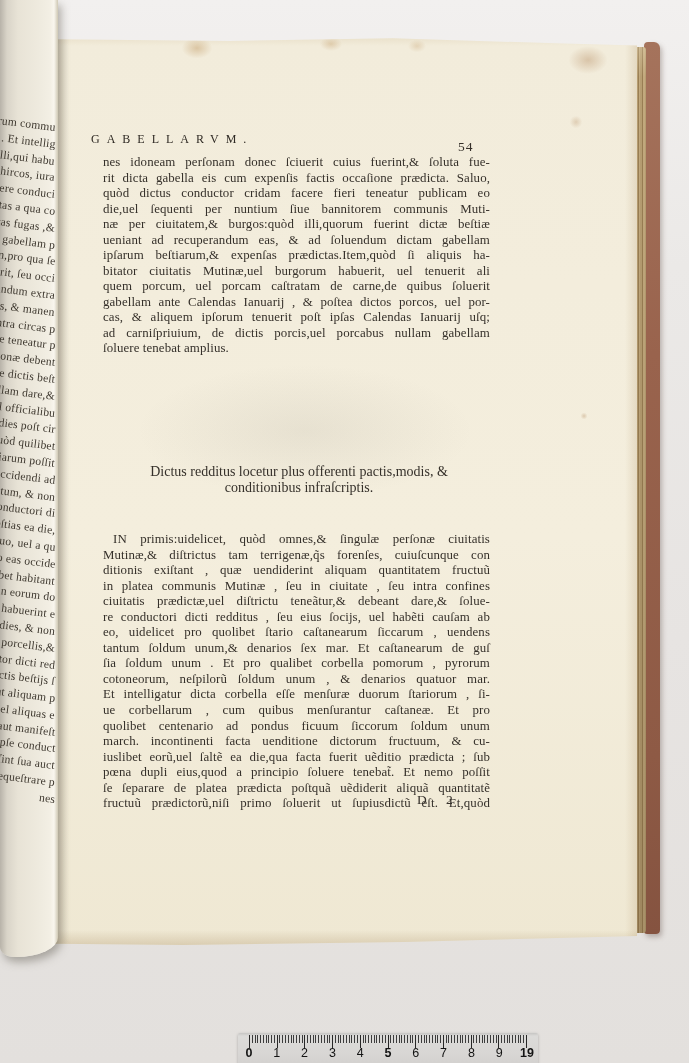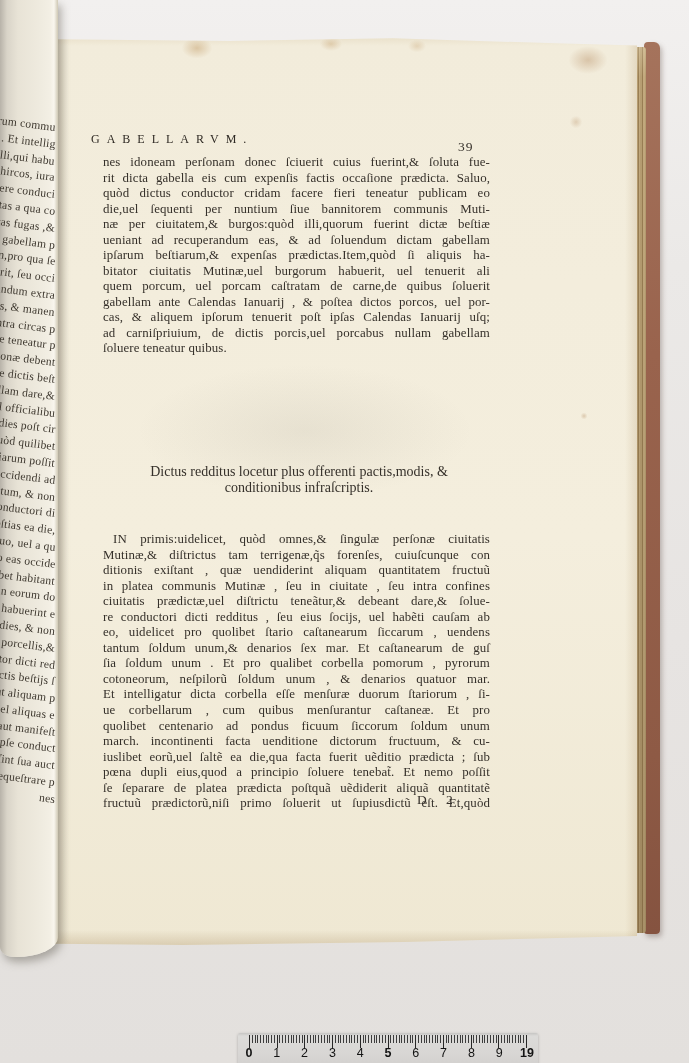--- a/index.html
+++ b/index.html
@@ -112,34 +112,34 @@
 </head>
 <body>
 
 <div class="scene">
 
   <div class="cover"></div>
   <div class="gilt"></div>
 
   <div class="page">
     <div class="running-head">GABELLARVM.</div>
-    <div class="folio">39</div>
+    <div class="folio">54</div>
     <div class="para para1">nes idoneam perſonam donec ſciuerit cuius fuerint,&amp; ſoluta fue-
 rit dicta gabella eis cum expenſis factis occaſione prædicta. Saluo,
 quòd dictus conductor cridam facere fieri teneatur publicam eo
 die,uel ſequenti per nuntium ſiue bannitorem communis Muti-
 næ per ciuitatem,&amp; burgos:quòd illi,quorum fuerint dictæ beſtiæ
 ueniant ad recuperandum eas, &amp; ad ſoluendum dictam gabellam
 ipſarum beſtiarum,&amp; expenſas prædictas.Item,quòd ſi aliquis ha-
 bitator ciuitatis Mutinæ,uel burgorum habuerit, uel tenuerit ali
 quem porcum, uel porcam caſtratam de carne,de quibus ſoluerit
 gabellam ante Calendas Ianuarij , &amp; poſtea dictos porcos, uel por-
 cas, &amp; aliquem ipſorum tenuerit poſt ipſas Calendas Ianuarij uſq;
 ad carniſpriuium, de dictis porcis,uel porcabus nullam gabellam</div>
-    <div class="para-last">ſoluere teneatur quibus.</div>
+    <div class="para-last">ſoluere tenebat amplius.</div>
     <div class="subheading">Dictus redditus locetur plus offerenti pactis,modis, &amp;
 conditionibus infraſcriptis.</div>
     <div class="para para2">IN primis:uidelicet, quòd omnes,&amp; ſingulæ perſonæ ciuitatis
 Mutinæ,&amp; diſtrictus tam terrigenæ,q̃s forenſes, cuiuſcunque con
 ditionis exiſtant , quæ uendiderint aliquam quantitatem fructuũ
 in platea communis Mutinæ , ſeu in ciuitate , ſeu intra confines
 ciuitatis prædictæ,uel diſtrictu teneãtur,&amp; debeant dare,&amp; ſolue-
 re conductori dicti redditus , ſeu eius ſocijs, uel habẽti cauſam ab
 eo, uidelicet pro quolibet ſtario caſtanearum ſiccarum , uendens
 tantum ſoldum unum,&amp; denarios ſex mar. Et caſtanearum de guſ

